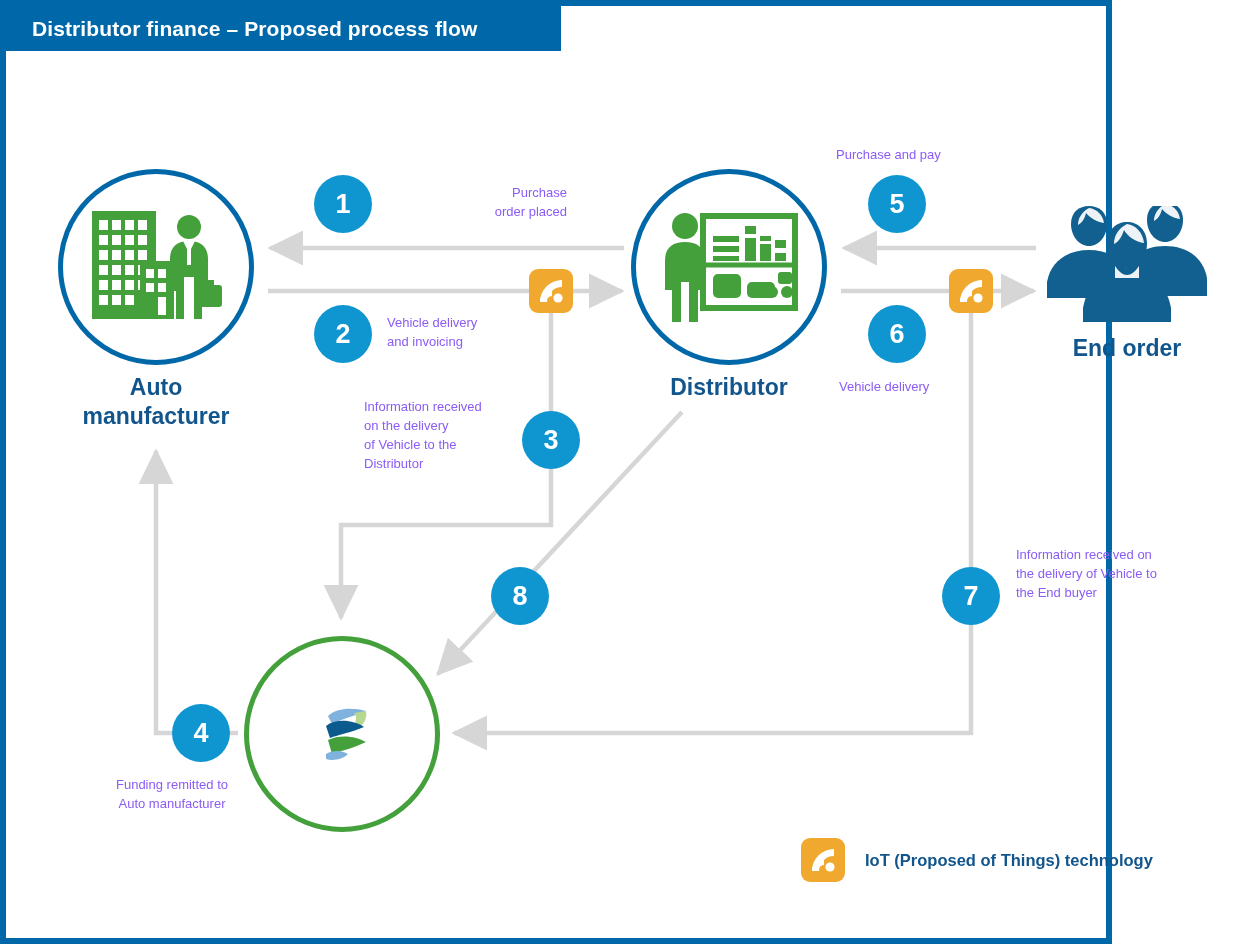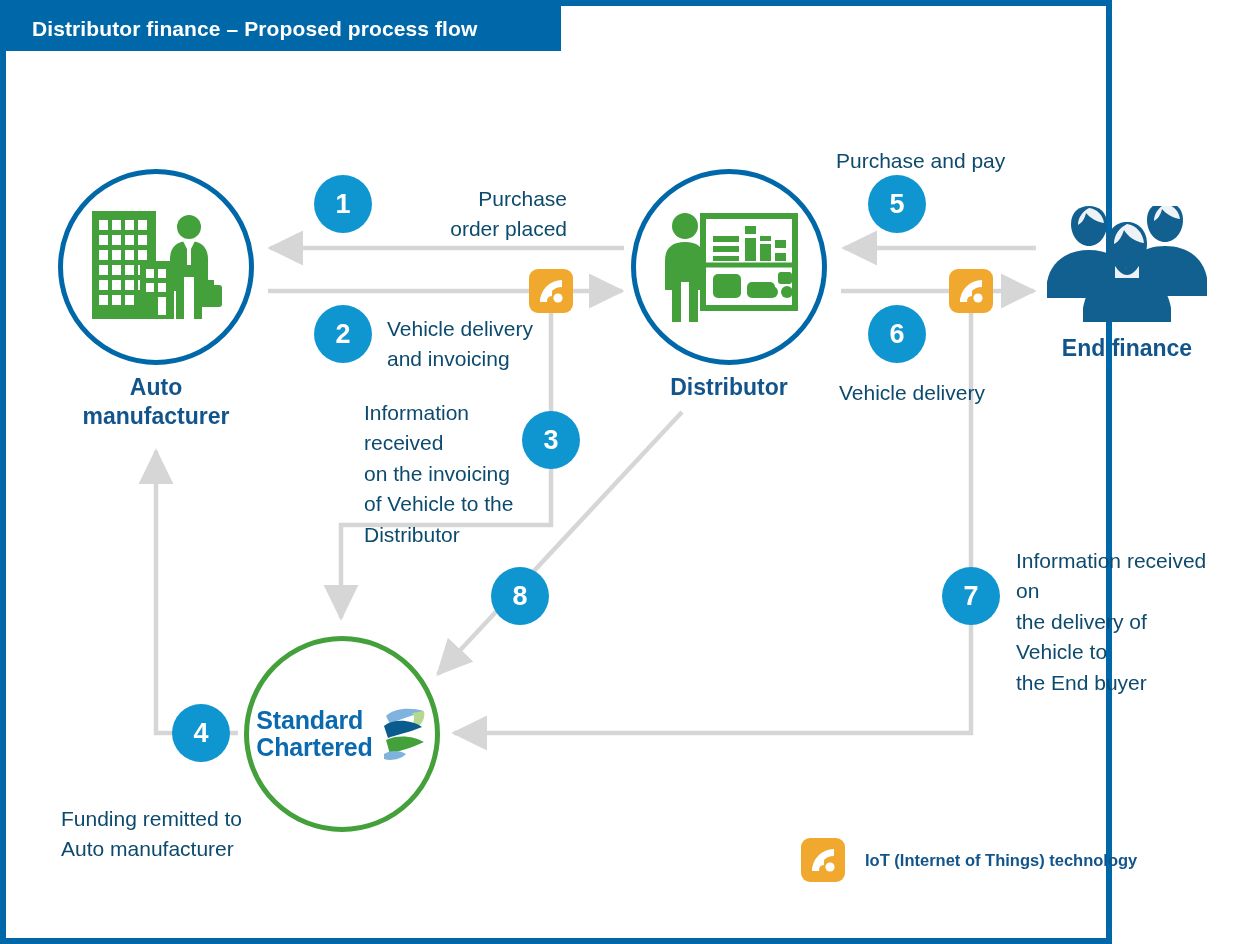--- a/index.html
+++ b/index.html
@@ -72,27 +72,27 @@
     position:absolute;z-index:20;
     width:58px;height:58px;border-radius:50%;
     background:#0f95d0;
     color:#ffffff;
     font-size:27px;font-weight:bold;
     display:flex;align-items:center;justify-content:center;
   }
   
   .step-text{
     position:absolute;z-index:20;
-    color:#0c4a6e;
-    font-size:21px;
+    color:#8b5cf6;
+    font-size:13px;
     line-height:1.45;
     white-space:pre-line;
   }
   .t-left{text-align:left;}
-  .t-center{text-align:left;margin-top:28px;}
+  .t-center{text-align:center;}
   
   .iot{
     position:absolute;z-index:25;
     width:44px;height:44px;
     border-radius:9px;
     background:#f0a92e;
     display:flex;align-items:center;justify-content:center;
   }
   
   #legend{
@@ -258,30 +258,26 @@
         <path d="M86,66 C64,66 46,78 42,102 L42,116 L130,116 L130,102 C126,78 108,66 86,66 z"></path>
       </g>
       <g fill="#ffffff" opacity="0.92">
         <path d="M48,2 C41,6 37,12 37,19 C41,17 44,12 45,7 C49,12 56,16 63,17 C62,9 56,3 48,2 z"></path>
         <path d="M124,-2 C117,2 113,8 113,15 C117,13 120,8 121,3 C125,8 132,12 139,13 C138,5 132,-1 124,-2 z"></path>
         <path d="M86,18 C78,22 73,29 73,38 C78,36 81,30 83,24 C87,31 95,36 103,37 C102,27 95,19 86,18 z"></path>
         <path d="M74,60 C78,66 82,69 86,69 C90,69 94,66 98,60 L98,72 L74,72 z"></path>
       </g>
     </svg>
     <div class="node-label">End
-finance</div>
+order</div>
   </div>
 
   <div class="node" id="node-sc">
     <div class="circle-node">
       <div class="sc-logo">
-        <div class="sc-words">
-          <div>Standard</div>
-          <div>Chartered</div>
-        </div>
         <svg width="48" height="62" viewBox="0 0 48 62" style="margin-left:7px;margin-top:2px;">
           <path d="M6,12 C14,4 30,3 44,7 C32,12 20,15 10,20 z" fill="#7fb3de"></path>
           <path d="M44,7 C46,16 40,24 28,28 C34,20 36,13 32,9 z" fill="#b7d98f"></path>
           <path d="M4,22 C14,14 32,16 42,23 C30,28 16,31 8,34 z" fill="#0b5b8f"></path>
           <path d="M6,36 C18,30 34,32 44,38 C32,44 18,47 10,50 z" fill="#43a03b"></path>
           <path d="M4,50 C10,46 20,46 26,50 C20,56 10,57 4,55 z" fill="#7fb3de"></path>
         </svg>
       </div>
     </div>
   </div>
@@ -304,21 +300,21 @@
   <div class="step" style="left:308px;top:169px;">1</div>
   <div class="step-text t-left" style="left:381px;top:178px;width:180px;text-align:right;">Purchase
 order placed</div>
 
   <div class="step" style="left:308px;top:299px;">2</div>
   <div class="step-text t-left" style="left:381px;top:308px;width:190px;">Vehicle delivery
 and invoicing</div>
 
   <div class="step" style="left:516px;top:405px;">3</div>
   <div class="step-text t-left" style="left:358px;top:392px;width:160px;">Information received
-on the invoicing
+on the delivery
 of Vehicle to the
 Distributor</div>
 
   <div class="step" style="left:166px;top:698px;">4</div>
   <div class="step-text t-center" style="left:55px;top:770px;width:222px;">Funding remitted to
 Auto manufacturer</div>
 
   <div class="step" style="left:862px;top:169px;">5</div>
   <div class="step-text t-left" style="left:830px;top:140px;width:220px;">Purchase and pay</div>
 
@@ -333,16 +329,16 @@
   <div class="step" style="left:485px;top:561px;">8</div>
 
   <div id="legend">
     <div class="iot-static">
       <svg width="30" height="30" viewBox="0 0 30 30">
         <path d="M4,26 A22,22 0 0 1 26,4 L26,11 A15,15 0 0 0 11,26 z" fill="#ffffff"></path>
         <path d="M4,26 A12,12 0 0 1 16,14 L16,20 A6,6 0 0 0 10,26 z" fill="#ffffff"></path>
         <circle cx="22" cy="22" r="4.6" fill="#ffffff"></circle>
       </svg>
     </div>
-    <span class="legend-text">IoT (Internet of Things) technology</span>
+    <span class="legend-text">IoT (Proposed of Things) technology</span>
   </div>
 
 </div>
 
 </body></html>

